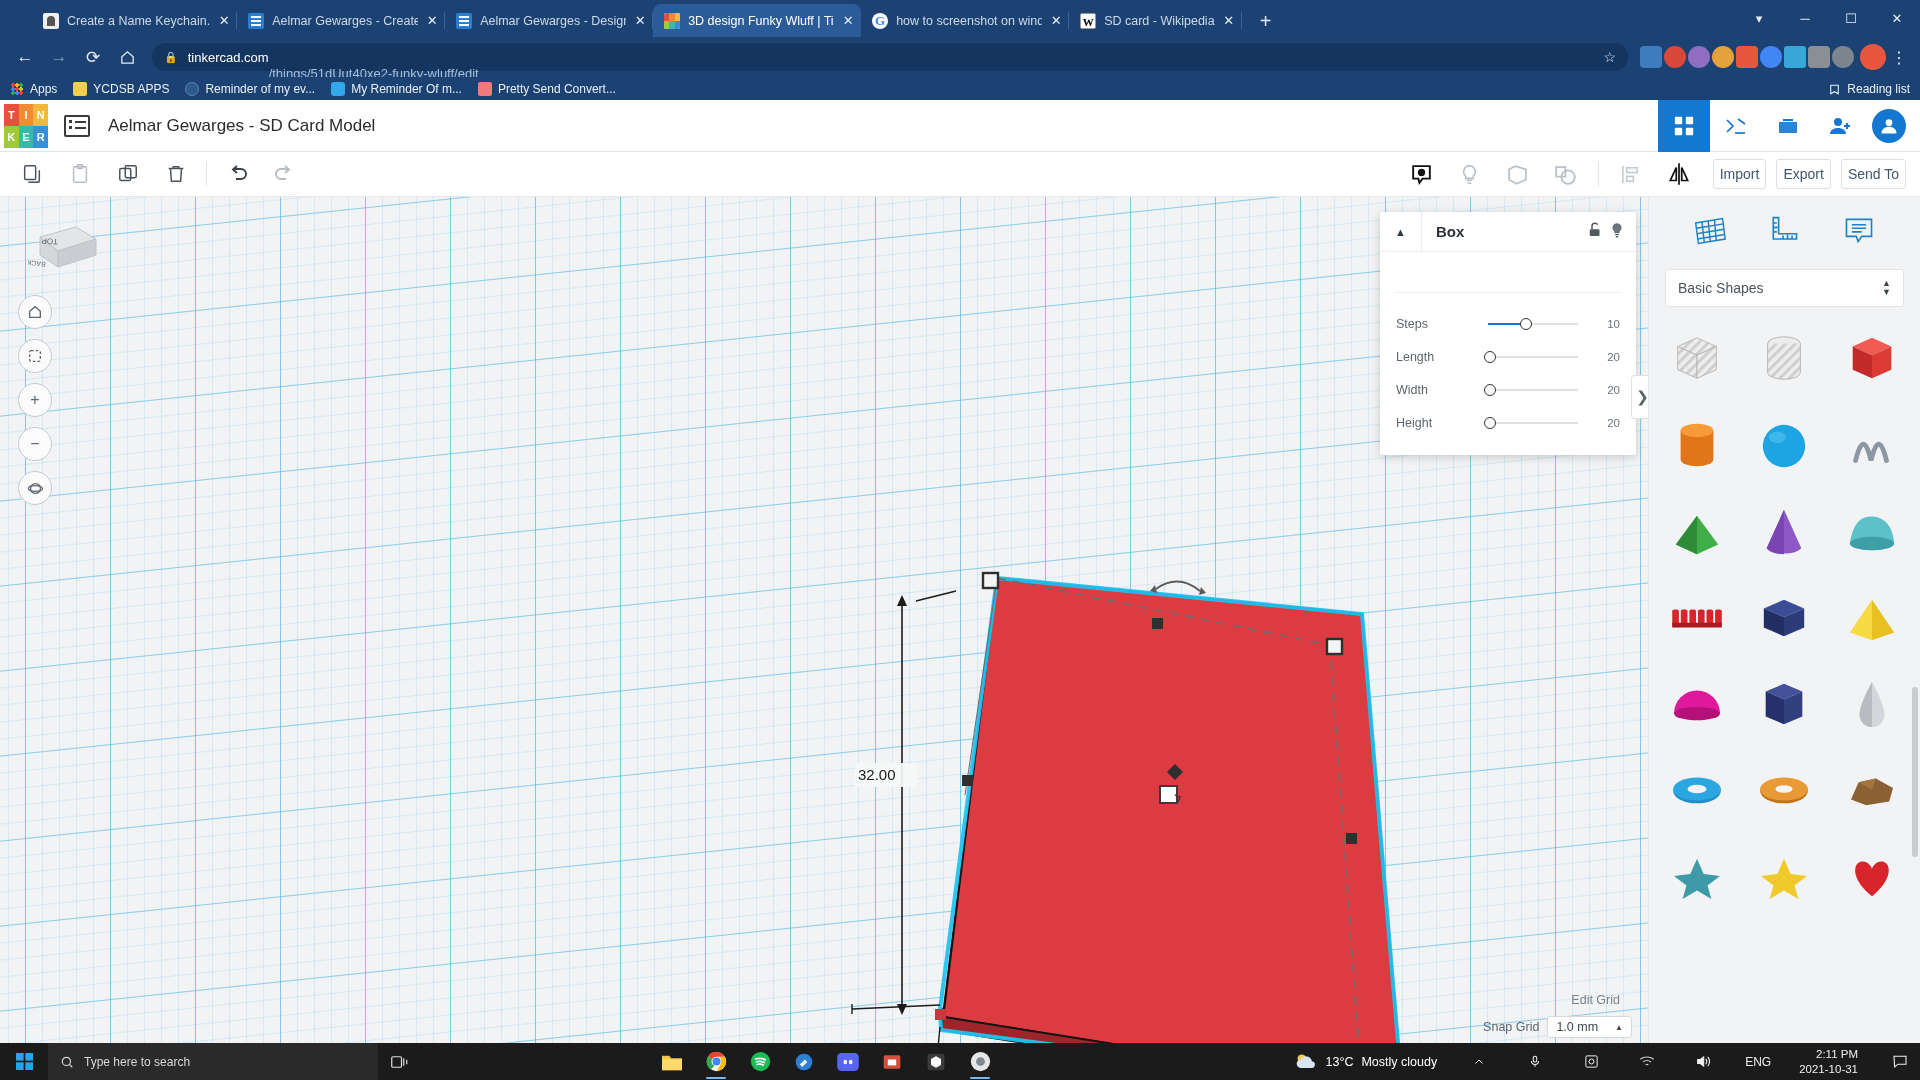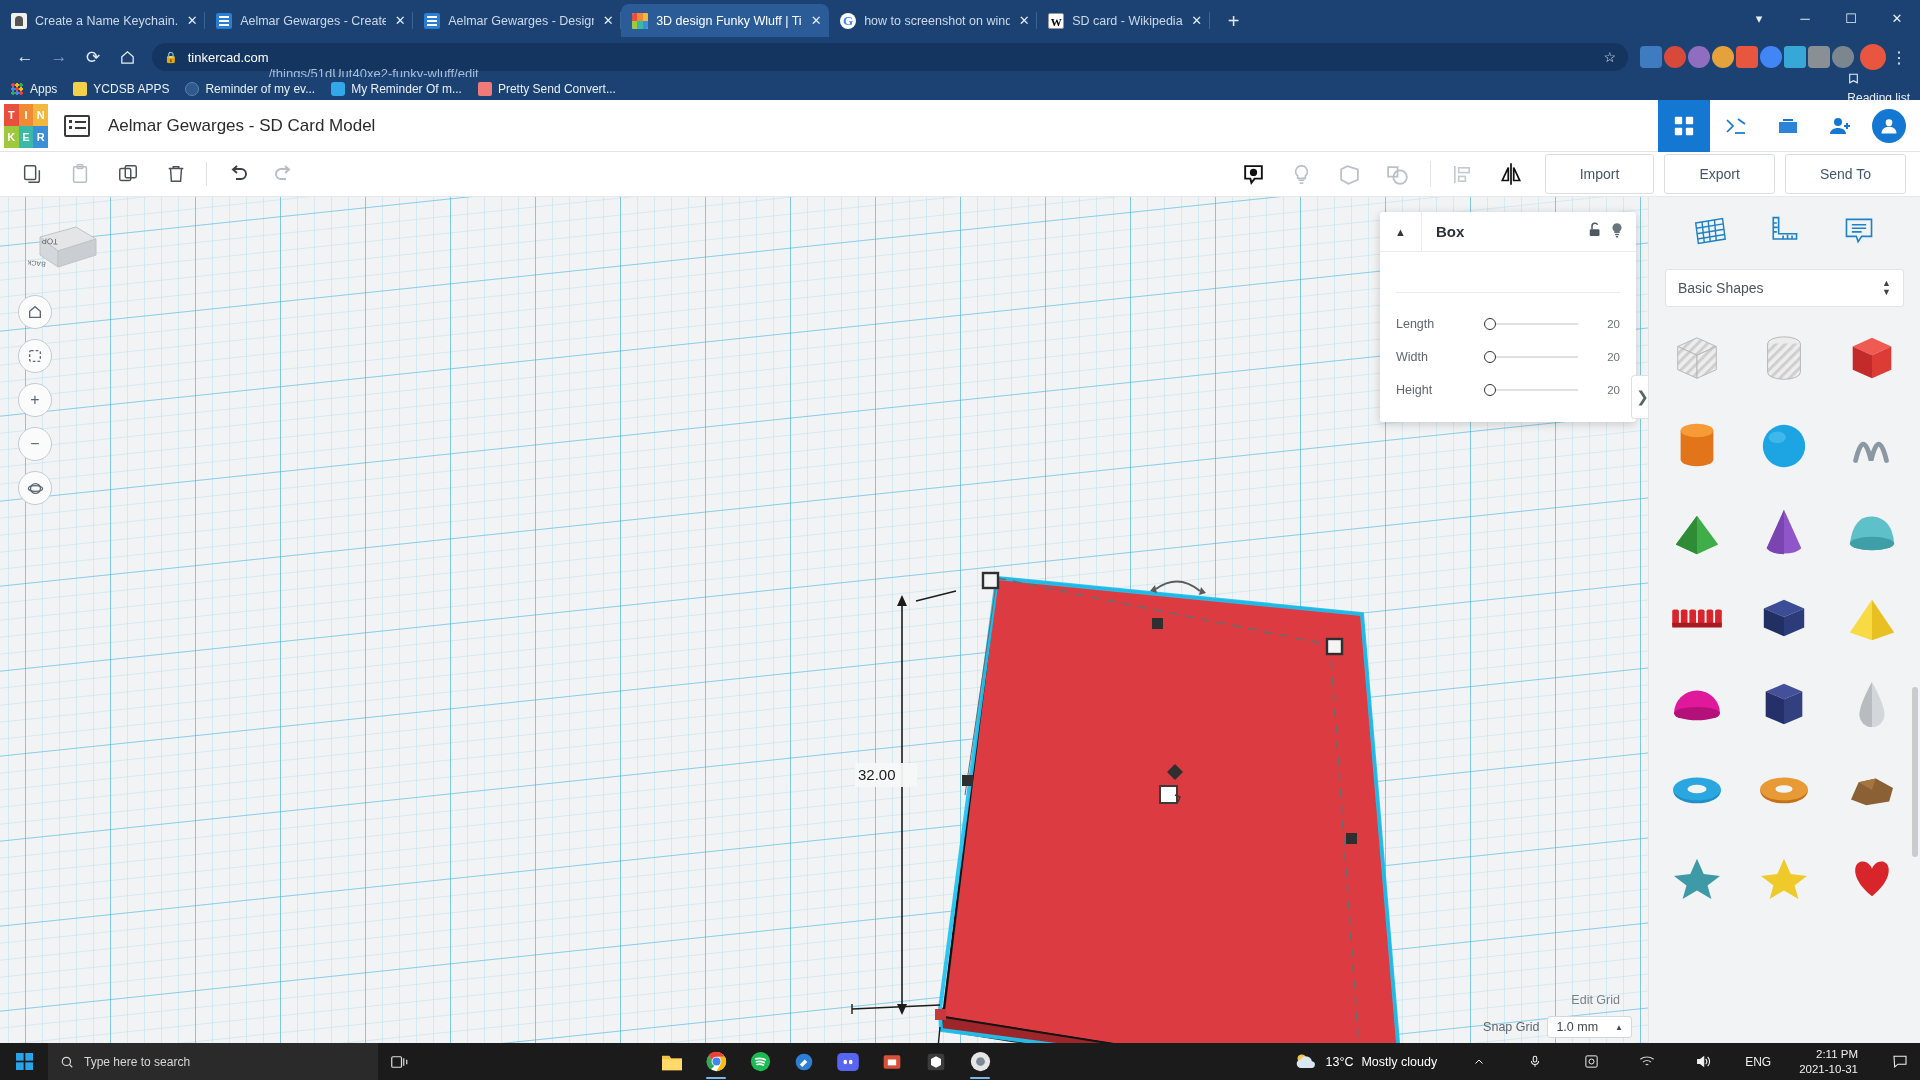--- a/index.html
+++ b/index.html
@@ -8,21 +8,21 @@
     width: 1920px; height: 1080px;
     overflow: hidden;
     font-family: "Liberation Sans", sans-serif;
     background: #fff;
   }
   body { position: relative; }
 
   
   .browser { position:absolute; top:0; left:0; width:1920px; height:100px; background:#1b4272; }
 
-  .tabstrip { position:absolute; top:0; left:0; width:1920px; height:37px; background:#1b4272; display:flex; align-items:flex-end; }
+  .tabstrip { position:absolute; top:0; left:0; width:1920px; height:37px; background:#1b4272; display:flex; align-items:flex-end;padding-left:32px; }
   .tab {
     position:relative; height:33px; display:flex; align-items:center;
     padding:0 6px 0 11px; border-radius:8px 8px 0 0;
     color:#cdd9ea; font-size:12.5px; white-space:nowrap; overflow:hidden;
     flex: 0 0 auto;
   }
   .tab .tab-title { max-width:146px; overflow:hidden; text-overflow:clip; display:inline-block; margin-left:8px; }
   .tab.active { background:#2b5c98; color:#ffffff; }
   .tab .tab-sep { position:absolute; right:0; top:8px; height:17px; width:1px; background:#3a6396; }
   .favicon { width:16px; height:16px; flex:0 0 16px; border-radius:2px; display:inline-block; position:relative; }
@@ -64,21 +64,21 @@
   .bm-apps::before{ content:""; position:absolute; inset:1px; background:
      radial-gradient(circle 1.6px at 2px 2px,#ea4335 99%,transparent),
      radial-gradient(circle 1.6px at 6px 2px,#fbbc05 99%,transparent),
      radial-gradient(circle 1.6px at 10px 2px,#34a853 99%,transparent),
      radial-gradient(circle 1.6px at 2px 6px,#4285f4 99%,transparent),
      radial-gradient(circle 1.6px at 6px 6px,#ea4335 99%,transparent),
      radial-gradient(circle 1.6px at 10px 6px,#fbbc05 99%,transparent),
      radial-gradient(circle 1.6px at 2px 10px,#34a853 99%,transparent),
      radial-gradient(circle 1.6px at 6px 10px,#4285f4 99%,transparent),
      radial-gradient(circle 1.6px at 10px 10px,#ea4335 99%,transparent);}
-  .readinglist { margin-left:auto; color:#e9f0f8; font-size:12px; display:flex; align-items:flex-start; gap:6px;flex-direction:column; }
+  .readinglist { margin-left:auto; color:#e9f0f8; font-size:12px; display:flex; align-items:flex-end; gap:6px; }
 
   
   .tc-header { position:absolute; top:100px; left:0; width:1920px; height:52px; background:#fff; border-bottom:1px solid #e4e4e4; display:flex; align-items:center; }
   .tc-logo { width:44px; height:44px; margin-left:4px; display:grid; grid-template-columns:repeat(3,1fr); grid-template-rows:repeat(2,1fr); font-size:11px; font-weight:bold; color:#fff; font-family:"Liberation Sans",sans-serif;}
   .tc-logo div { display:flex; align-items:center; justify-content:center; }
   .tc-menu-icon { width:26px; height:22px; margin-left:16px; border:2px solid #3a3a3a; border-radius:2px; position:relative; }
   .tc-menu-icon::before{content:"";position:absolute;left:3px;top:3px;width:3px;height:3px;background:#3a3a3a;box-shadow:0 6px 0 #3a3a3a;}
   .tc-menu-icon::after{content:"";position:absolute;left:9px;top:4px;width:11px;height:2px;background:#3a3a3a;box-shadow:0 6px 0 #3a3a3a;}
   .tc-title { margin-left:18px; font-size:17px; color:#2b2b2b; }
   .tc-header-right { margin-left:auto; display:flex; align-items:center; height:52px; }
@@ -88,21 +88,21 @@
 
   
   .tc-toolbar { position:absolute; top:152px; left:0; width:1920px; height:45px; background:#fff; border-bottom:1px solid #e8e8e8; display:flex; align-items:center; }
   .tb-btn { width:40px; height:34px; margin:0 4px; display:flex; align-items:center; justify-content:center; color:#4b5158; }
   .tb-btn.first { margin-left:12px; }
   .tb-divider { width:1px; height:24px; background:#dfe2e5; margin:0 6px; }
   .tb-right { margin-left:auto; display:flex; align-items:center; padding-right:14px; gap:0; }
   .tb-ico { width:40px; height:40px; display:flex; align-items:center; justify-content:center; color:#b9c0c7; margin:0 4px;}
   .tb-ico.dark { color:#1a1a1a; }
   .tb-sep { width:1px; height:26px; background:#e2e5e8; margin:0 8px; }
-  .tb-text-btn { height:40px; padding:0 34px; border:1px solid #dcdfe2; border-radius:3px; background:#fff;
+  .tb-text-btn { height:30px; padding:0 6px; border:1px solid #dcdfe2; border-radius:3px; background:#fff;
      font-size:14px; color:#44566b; display:flex; align-items:center; margin-left:10px; }
 
   
   .canvas { position:absolute; top:197px; left:0; width:1648px; height:853px; overflow:hidden;
     background:#f3f4f5;
   }
   .gridsvg { position:absolute; left:0; top:0; }
 
   
   .viewcube { position:absolute; left:28px; top:10px; width:64px; height:64px; }
@@ -548,20 +548,29 @@
           </svg>
       </span>
     </div>
   </div>
 
   <div class="bp-body">
 
     <div class="bp-hr"></div>
 
 
+    <div class="prow">
+      <span class="plabel">Steps</span>
+      <span class="slider">
+        <span class="strack"></span>
+        <span class="sfill" style="width:38px"></span>
+        <span class="sknob" style="left:58px"></span>
+      </span>
+      <span class="pval">10</span>
+    </div>
 
     <div class="prow">
       <span class="plabel">Length</span>
       <span class="slider">
         <span class="strack"></span>
         <span class="sknob" style="left:22px"></span>
       </span>
       <span class="pval">20</span>
     </div>
 

